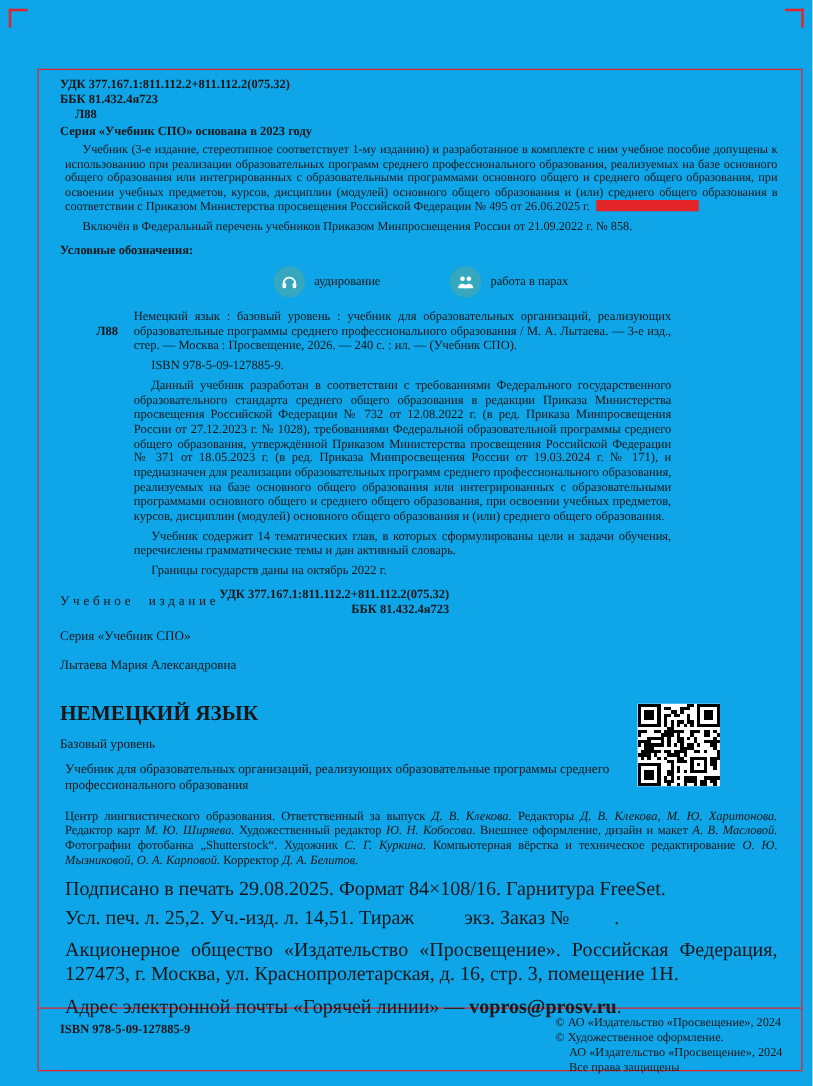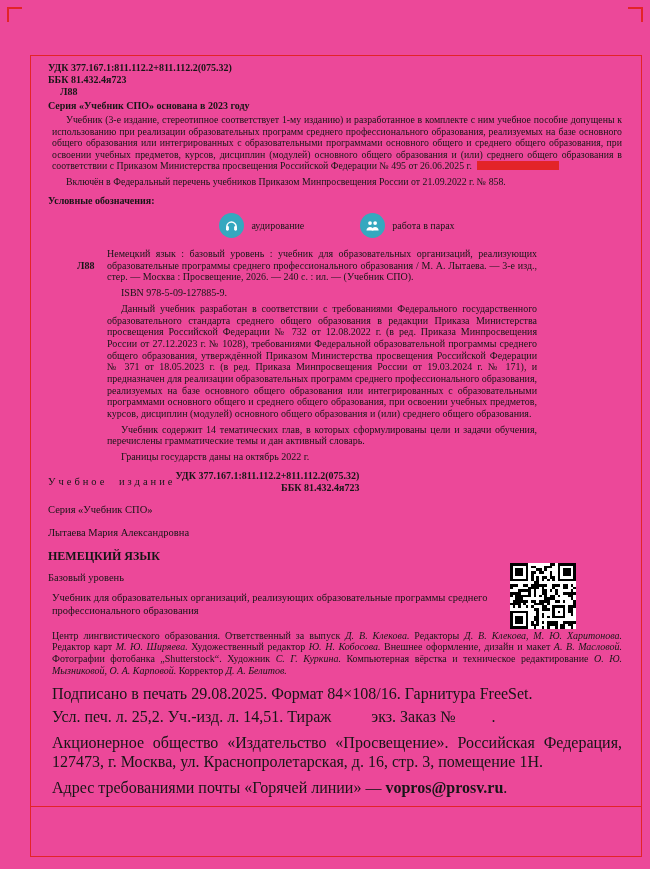--- a/index.html
+++ b/index.html
@@ -1,21 +1,21 @@
 <!DOCTYPE html>
 <html lang="ru"><head>
 <meta charset="utf-8">
 <style>
   :root{
     --red:#e32428;
     --teal:#35a8bf;
     --ink:#161616;
   }
   html,body{margin:0;padding:0;background:#fff;}
-  .page{position:relative;width:650px;height:869px;background:#ec4899;overflow:hidden;
+  .page{position:relative;width:650px;height:869px;background:#0ea5e9;overflow:hidden;
         font-family:"Liberation Serif","DejaVu Serif",serif;color:var(--ink);}
   
   .frame{position:absolute;left:30px;top:55px;width:610px;height:800px;border:1.5px solid var(--red);}
   .divider{position:absolute;left:30px;top:806px;width:611.5px;border-top:1.5px solid var(--red);}
   .crop{position:absolute;width:13px;height:13px;}
   .crop.tl{left:7px;top:7px;border-left:2px solid var(--red);border-top:2px solid var(--red);}
   .crop.tr{right:7px;top:7px;border-right:2px solid var(--red);border-top:2px solid var(--red);}
 
   .content{position:absolute;left:48px;top:62px;width:578px;}
   p{margin:4px;}
@@ -45,21 +45,21 @@
   .ind2{text-indent:14px;}
   .card-codes{font-weight:bold;font-size:10px;line-height:1.22;text-align:right;}
 
   .edition-row{display:flex;align-items:center;margin-top:7px;}
   .edition-label{font-size:10.5px;letter-spacing:3px;word-spacing:6px;}
   .edition-row .card-codes{margin-right:30px;}
 
   .edition-block{font-size:10.5px;line-height:1.2;}
   .ed-series{margin-top:10px;}
   .ed-author{margin-top:10px;}
-  .ed-title{margin-top:10px;font-size:12px;font-weight:bold;}
+  .ed-title{margin-top:22px;font-size:17px;font-weight:bold;}
   .ed-level{margin-top:8px;}
   .ed-subtitle{margin-top:8px;max-width:458px;}
 
   .credits{margin-top:12px;font-size:10px;line-height:1.18;}
   .credits .i{font-style:italic;}
 
   .imp{font-size:16px;line-height:1.2;}
   .imp.mt{margin-top:7px;}
 
   .qr{position:absolute;left:462px;top:501px;width:66px;height:66px;background:#fff;}
@@ -144,21 +144,21 @@
       <div class="ed-title">НЕМЕЦКИЙ ЯЗЫК</div>
       <div class="ed-level">Базовый уровень</div>
       <p class="ed-subtitle">Учебник для образовательных организаций, реализующих образовательные программы среднего профессионального образования</p>
     </div>
 
     <p class="credits just"><span>Центр лингвистического образования. Ответственный за выпуск </span><span class="i">Д. В. Клекова.</span><span> Редакторы </span><span class="i">Д. В. Клекова, М. Ю. Харитонова.</span><span> Редактор карт </span><span class="i">М. Ю. Ширяева.</span><span> Художественный редактор </span><span class="i">Ю. Н. Кобосова.</span><span> Внешнее оформление, дизайн и макет </span><span class="i">А. В. Масловой.</span><span> Фотографии фотобанка „Shutterstock“. Художник </span><span class="i">С. Г. Куркина.</span><span> Компьютерная вёрстка и техническое редактирование </span><span class="i">О. Ю. Мызниковой, О. А. Карповой.</span><span> Корректор </span><span class="i">Д. А. Белитов.</span></p>
 
     <p class="imp mt">Подписано в печать 29.08.2025. Формат 84×108/16. Гарнитура FreeSet.</p>
     <p class="imp">Усл. печ. л. 25,2. Уч.-изд. л. 14,51. Тираж&nbsp;&nbsp;&nbsp;&nbsp;&nbsp;&nbsp;&nbsp;&nbsp;&nbsp;&nbsp;экз. Заказ №&nbsp;&nbsp;&nbsp;&nbsp;&nbsp;&nbsp;&nbsp;&nbsp;&nbsp;.</p>
     <p class="imp mt just">Акционерное общество «Издательство «Просвещение». Российская Федерация, 127473, г. Москва, ул. Краснопролетарская, д. 16, стр. 3, помещение 1Н.</p>
-    <p class="imp mt"><span>Адрес требованиями почты «Горячей линии» — </span><b>vopros@prosv.ru</b><span>.</span></p>
+    <p class="imp mt"><span>Адрес электронной почты «Горячей линии» — </span><b>vopros@prosv.ru</b><span>.</span></p>
 
   </div>
 
   <div class="qr" style="left:510px;top:563px;">
     <svg viewBox="0 0 25 25" shape-rendering="crispEdges" aria-hidden="true">
       <rect width="25" height="25" fill="#fff"></rect>
       <g fill="#000">
         <rect x="0" y="0" width="7" height="7"></rect>
           <rect x="18" y="0" width="7" height="7"></rect>
           <rect x="0" y="18" width="7" height="7"></rect>
@@ -185,14 +185,23 @@
         <rect x="6" y="8" width="1" height="1"></rect>
           <rect x="6" y="10" width="1" height="1"></rect>
           <rect x="6" y="12" width="1" height="1"></rect>
           <rect x="6" y="14" width="1" height="1"></rect>
           <rect x="6" y="16" width="1" height="1"></rect>
       </g>
       <path id="qr-modules" fill="#000" d="M15 0h1v1h-1zM16 0h1v1h-1zM8 1h1v1h-1zM9 1h1v1h-1zM13 1h1v1h-1zM14 1h1v1h-1zM15 1h1v1h-1zM10 2h1v1h-1zM11 2h1v1h-1zM13 2h1v1h-1zM8 3h1v1h-1zM9 3h1v1h-1zM11 3h1v1h-1zM12 3h1v1h-1zM15 3h1v1h-1zM8 4h1v1h-1zM15 4h1v1h-1zM8 5h1v1h-1zM10 5h1v1h-1zM12 5h1v1h-1zM13 5h1v1h-1zM15 5h1v1h-1zM16 5h1v1h-1zM9 7h1v1h-1zM10 7h1v1h-1zM0 8h1v1h-1zM1 8h1v1h-1zM2 8h1v1h-1zM5 8h1v1h-1zM8 8h1v1h-1zM9 8h1v1h-1zM10 8h1v1h-1zM11 8h1v1h-1zM12 8h1v1h-1zM13 8h1v1h-1zM16 8h1v1h-1zM17 8h1v1h-1zM18 8h1v1h-1zM20 8h1v1h-1zM21 8h1v1h-1zM23 8h1v1h-1zM0 9h1v1h-1zM7 9h1v1h-1zM8 9h1v1h-1zM9 9h1v1h-1zM10 9h1v1h-1zM12 9h1v1h-1zM16 9h1v1h-1zM20 9h1v1h-1zM21 9h1v1h-1zM24 9h1v1h-1zM3 10h1v1h-1zM4 10h1v1h-1zM5 10h1v1h-1zM7 10h1v1h-1zM9 10h1v1h-1zM12 10h1v1h-1zM13 10h1v1h-1zM15 10h1v1h-1zM17 10h1v1h-1zM23 10h1v1h-1zM0 11h1v1h-1zM1 11h1v1h-1zM2 11h1v1h-1zM3 11h1v1h-1zM7 11h1v1h-1zM9 11h1v1h-1zM12 11h1v1h-1zM13 11h1v1h-1zM17 11h1v1h-1zM20 11h1v1h-1zM21 11h1v1h-1zM22 11h1v1h-1zM23 11h1v1h-1zM24 11h1v1h-1zM0 12h1v1h-1zM2 12h1v1h-1zM3 12h1v1h-1zM4 12h1v1h-1zM5 12h1v1h-1zM7 12h1v1h-1zM9 12h1v1h-1zM11 12h1v1h-1zM13 12h1v1h-1zM15 12h1v1h-1zM16 12h1v1h-1zM18 12h1v1h-1zM22 12h1v1h-1zM23 12h1v1h-1zM2 13h1v1h-1zM3 13h1v1h-1zM4 13h1v1h-1zM13 13h1v1h-1zM14 13h1v1h-1zM15 13h1v1h-1zM16 13h1v1h-1zM23 13h1v1h-1zM1 14h1v1h-1zM2 14h1v1h-1zM3 14h1v1h-1zM4 14h1v1h-1zM5 14h1v1h-1zM8 14h1v1h-1zM9 14h1v1h-1zM11 14h1v1h-1zM12 14h1v1h-1zM13 14h1v1h-1zM14 14h1v1h-1zM17 14h1v1h-1zM18 14h1v1h-1zM20 14h1v1h-1zM24 14h1v1h-1zM0 15h1v1h-1zM1 15h1v1h-1zM2 15h1v1h-1zM3 15h1v1h-1zM5 15h1v1h-1zM9 15h1v1h-1zM10 15h1v1h-1zM11 15h1v1h-1zM12 15h1v1h-1zM14 15h1v1h-1zM24 15h1v1h-1zM1 16h1v1h-1zM3 16h1v1h-1zM8 16h1v1h-1zM12 16h1v1h-1zM13 16h1v1h-1zM22 16h1v1h-1zM23 16h1v1h-1zM24 16h1v1h-1zM9 17h1v1h-1zM10 17h1v1h-1zM12 17h1v1h-1zM13 17h1v1h-1zM14 17h1v1h-1zM22 17h1v1h-1zM23 17h1v1h-1zM10 18h1v1h-1zM22 18h1v1h-1zM23 18h1v1h-1zM10 19h1v1h-1zM12 19h1v1h-1zM23 19h1v1h-1zM9 20h1v1h-1zM10 20h1v1h-1zM12 20h1v1h-1zM14 20h1v1h-1zM9 21h1v1h-1zM10 21h1v1h-1zM8 22h1v1h-1zM10 22h1v1h-1zM12 22h1v1h-1zM14 22h1v1h-1zM15 22h1v1h-1zM16 22h1v1h-1zM17 22h1v1h-1zM20 22h1v1h-1zM21 22h1v1h-1zM22 22h1v1h-1zM23 22h1v1h-1zM24 22h1v1h-1zM8 23h1v1h-1zM9 23h1v1h-1zM10 23h1v1h-1zM14 23h1v1h-1zM15 23h1v1h-1zM16 23h1v1h-1zM17 23h1v1h-1zM19 23h1v1h-1zM20 23h1v1h-1zM22 23h1v1h-1zM23 23h1v1h-1zM9 24h1v1h-1zM12 24h1v1h-1zM14 24h1v1h-1zM17 24h1v1h-1zM19 24h1v1h-1zM20 24h1v1h-1zM23 24h1v1h-1z"></path>
     </svg>
   </div>
 
+  <div class="bottom">
+    <div class="isbn">ISBN 978-5-09-127885-9</div>
+    <div class="copyright">
+      <div>© АО «Издательство «Просвещение», 2024</div>
+      <div>© Художественное оформление.</div>
+      <div class="indc">АО «Издательство «Просвещение», 2024</div>
+      <div class="indc">Все права защищены</div>
+    </div>
+  </div>
 
 </div>
 
 </body></html>

